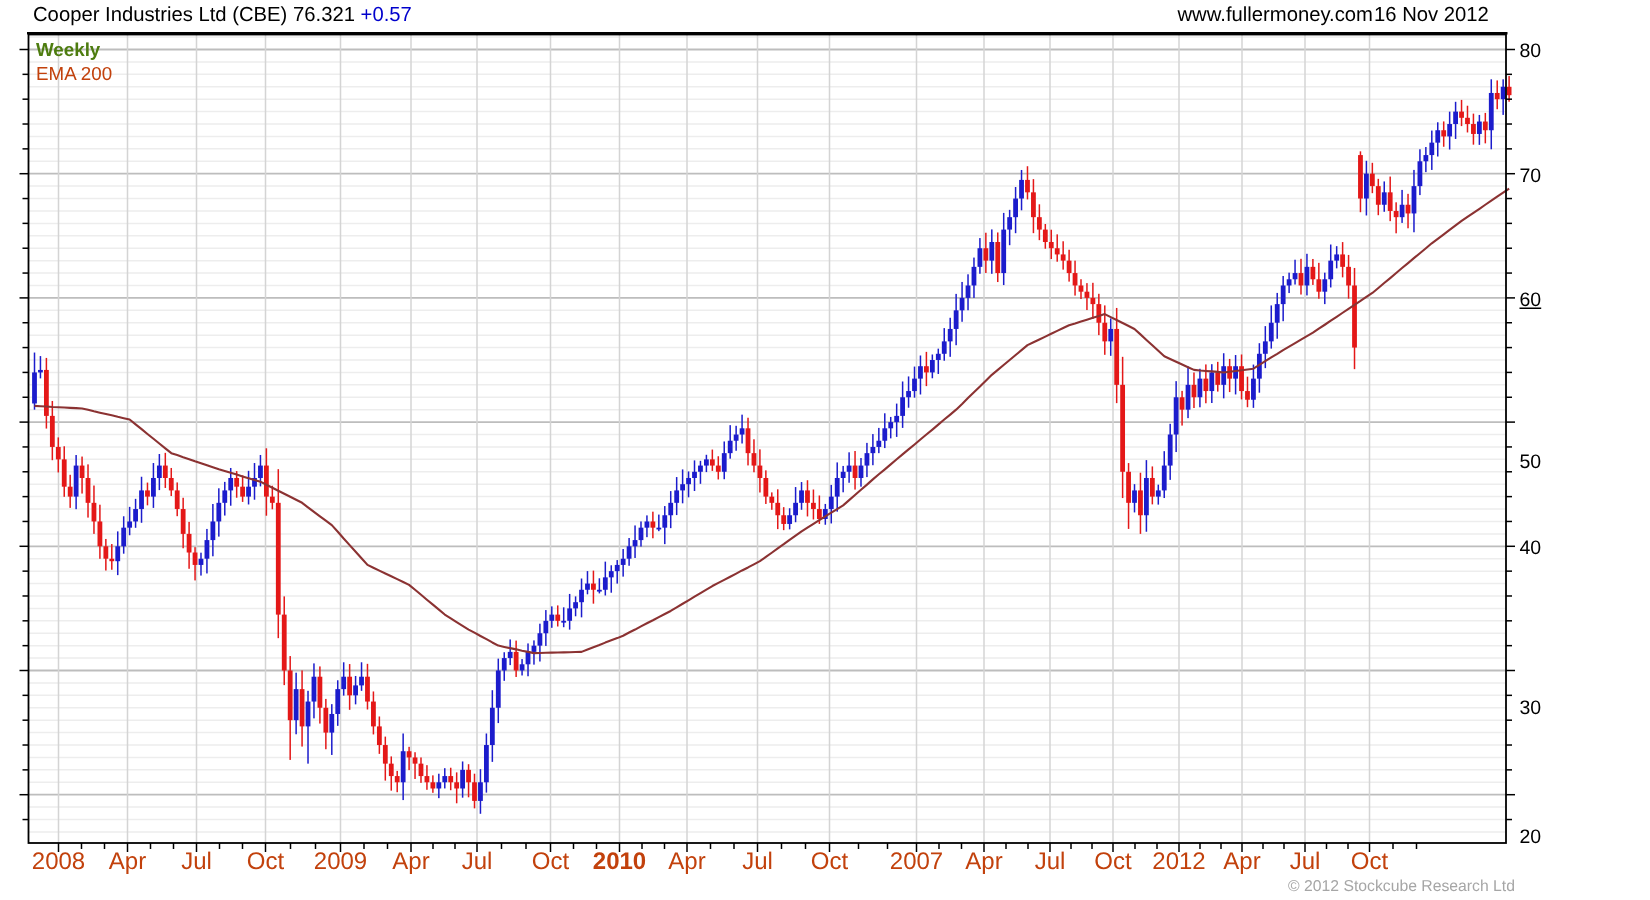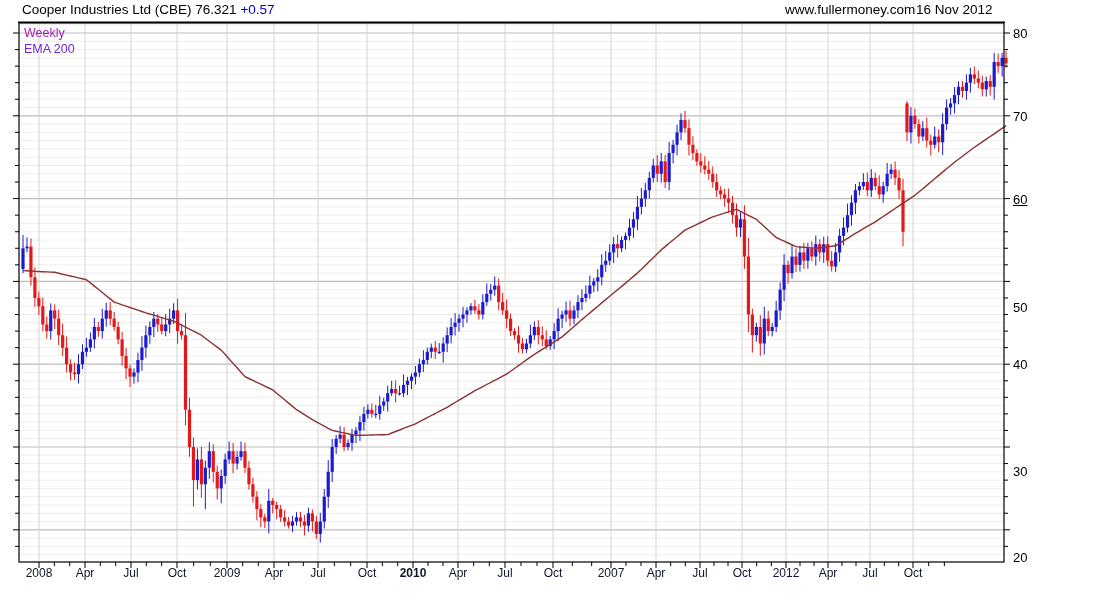--- a/index.html
+++ b/index.html
@@ -5,24 +5,24 @@
   html,body{margin:0;padding:0;background:#ffffff;}
   #stage{position:relative;width:1100px;height:600px;background:#fff;
          font-family:"Liberation Sans","DejaVu Sans",sans-serif;overflow:hidden;}
   #chart-svg{position:absolute;left:0;top:0;}
   .hdr{position:absolute;top:2px;height:16px;font-size:13.5px;color:#000;white-space:nowrap;}
   #title{left:22px;}
   #title .chg{color:#0000cc;}
   #site{left:785px;}
   #chart-date{left:916px;}
   .legend{position:absolute;left:24px;font-size:12.5px;line-height:15px;white-space:nowrap;}
-  #legend-weekly{top:26px;color:#a21caf;}
-  #legend-ema{top:42px;color:#6d28d9;}
+  #legend-weekly{top:26px;color:#4d7c0f;font-weight:bold;}
+  #legend-ema{top:42px;color:#c2410c;}
   .ylab{position:absolute;left:1013px;width:30px;font-size:13px;color:#000;text-align:left;}
-  .xlab{position:absolute;top:566px;font-size:12px;color:#0f172a;transform:translateX(-50%);white-space:nowrap;}
+  .xlab{position:absolute;top:566px;font-size:16px;color:#c2410c;transform:translateX(-50%);white-space:nowrap;}
   #copyright{position:absolute;top:585px;left:0;width:1010px;text-align:right;
              font-size:10.5px;color:#a6a6a6;}
 </style>
 </head>
 <body>
 <div id="stage">
 
   <div class="hdr" id="title"><span>Cooper Industries Ltd (CBE) 76.321</span>&nbsp;<span class="chg">+0.57</span></div>
   <div class="hdr" id="site">www.fullermoney.com</div>
   <div class="hdr" id="chart-date">16 Nov 2012</div>
@@ -766,13 +766,14 @@
       <div class="xlab" style="left: 611px;">2007</div>
       <div class="xlab" style="left: 656px;">Apr</div>
       <div class="xlab" style="left: 700px;">Jul</div>
       <div class="xlab" style="left: 742px;">Oct</div>
       <div class="xlab" style="left: 786px;">2012</div>
       <div class="xlab" style="left: 828px;">Apr</div>
       <div class="xlab" style="left: 870px;">Jul</div>
       <div class="xlab" style="left: 913px;">Oct</div>
     </div>
 
+  <div id="copyright">© 2012 Stockcube Research Ltd</div>
 </div>
 
 </body></html>

